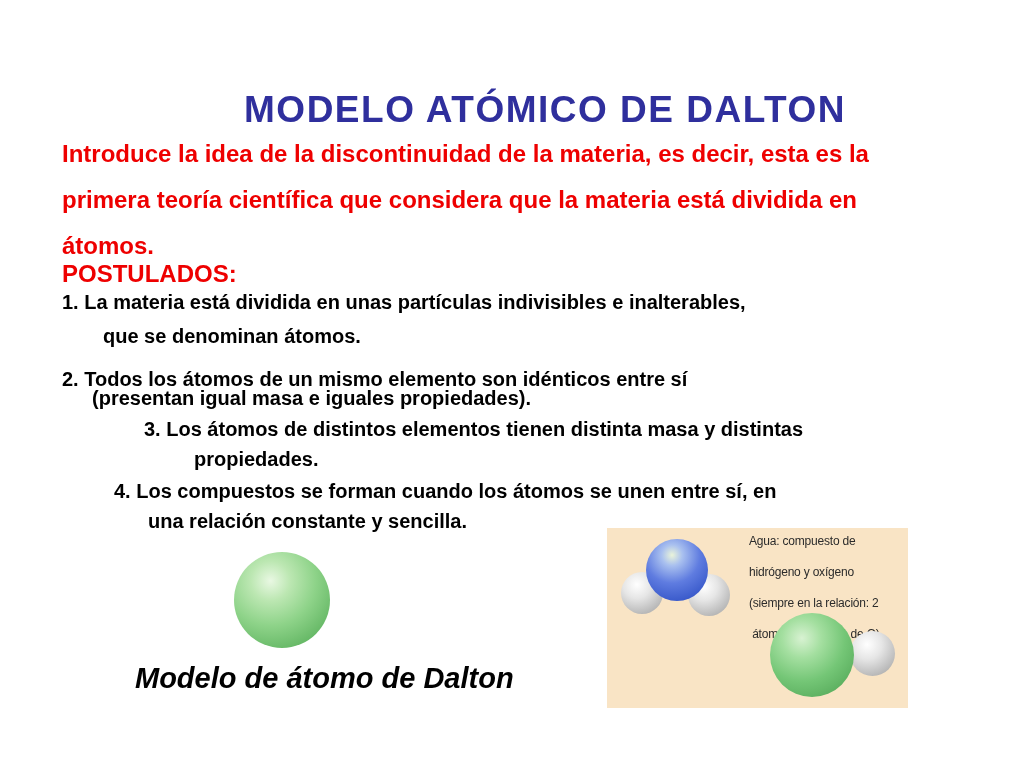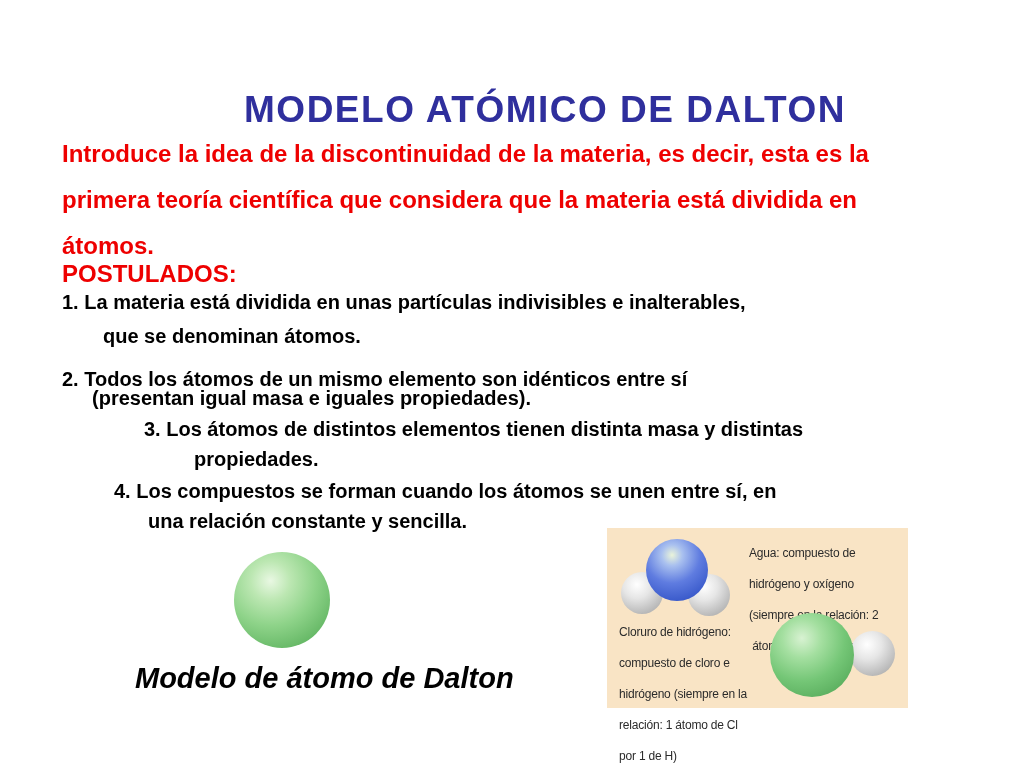--- a/index.html
+++ b/index.html
@@ -45,21 +45,21 @@
 
   
   .panel{
     position:absolute;top:528px;left:607px;width:301px;height:180px;
     background:var(--c-panel,#f9e4c5);
   }
   .panel-text{
     position:absolute;font-size:12px;line-height:15.5px;color:#2b2b2b;
     white-space:pre;letter-spacing:-0.2px;
   }
-  .water-label{top:6px;left:142px;margin-top:12px;}
+  .water-label{top:6px;left:142px;}
   .hcl-label{top:97px;left:12px;}
 
   .gray-sphere{
     background:radial-gradient(circle at 38% 30%,
       #ffffff 0%, #e6e6e6 35%, #c4c4c4 65%, #9d9d9d 100%);
   }
   .h-water-left{top:44px;left:14px;width:42px;height:42px;z-index:1;}
   .h-water-right{top:46px;left:81px;width:42px;height:42px;z-index:1;}
   .o-sphere{
     top:11px;left:39px;width:62px;height:62px;z-index:2;
@@ -100,21 +100,16 @@
 
   <div class="sphere gray-sphere h-water-left"></div>
   <div class="sphere gray-sphere h-water-right"></div>
   <div class="sphere o-sphere"></div>
 
   <div class="panel-text water-label"><span>Agua: compuesto de</span><br>
 <span>hidrógeno y oxígeno</span><br>
 <span>(siempre en la relación: 2</span><br>
 <span> átomos de H por 1 de O)</span></div>
 
-  <div class="panel-text hcl-label"><span>Cloruro de hidrógeno:</span><br>
-<span>compuesto de cloro e</span><br>
-<span>hidrógeno (siempre en la</span><br>
-<span>relación: 1 átomo de Cl</span><br>
-<span>por 1 de H)</span></div>
 
   <div class="sphere gray-sphere h-hcl"></div>
   <div class="sphere cl-sphere"></div>
 </div>
 
 </body></html>

